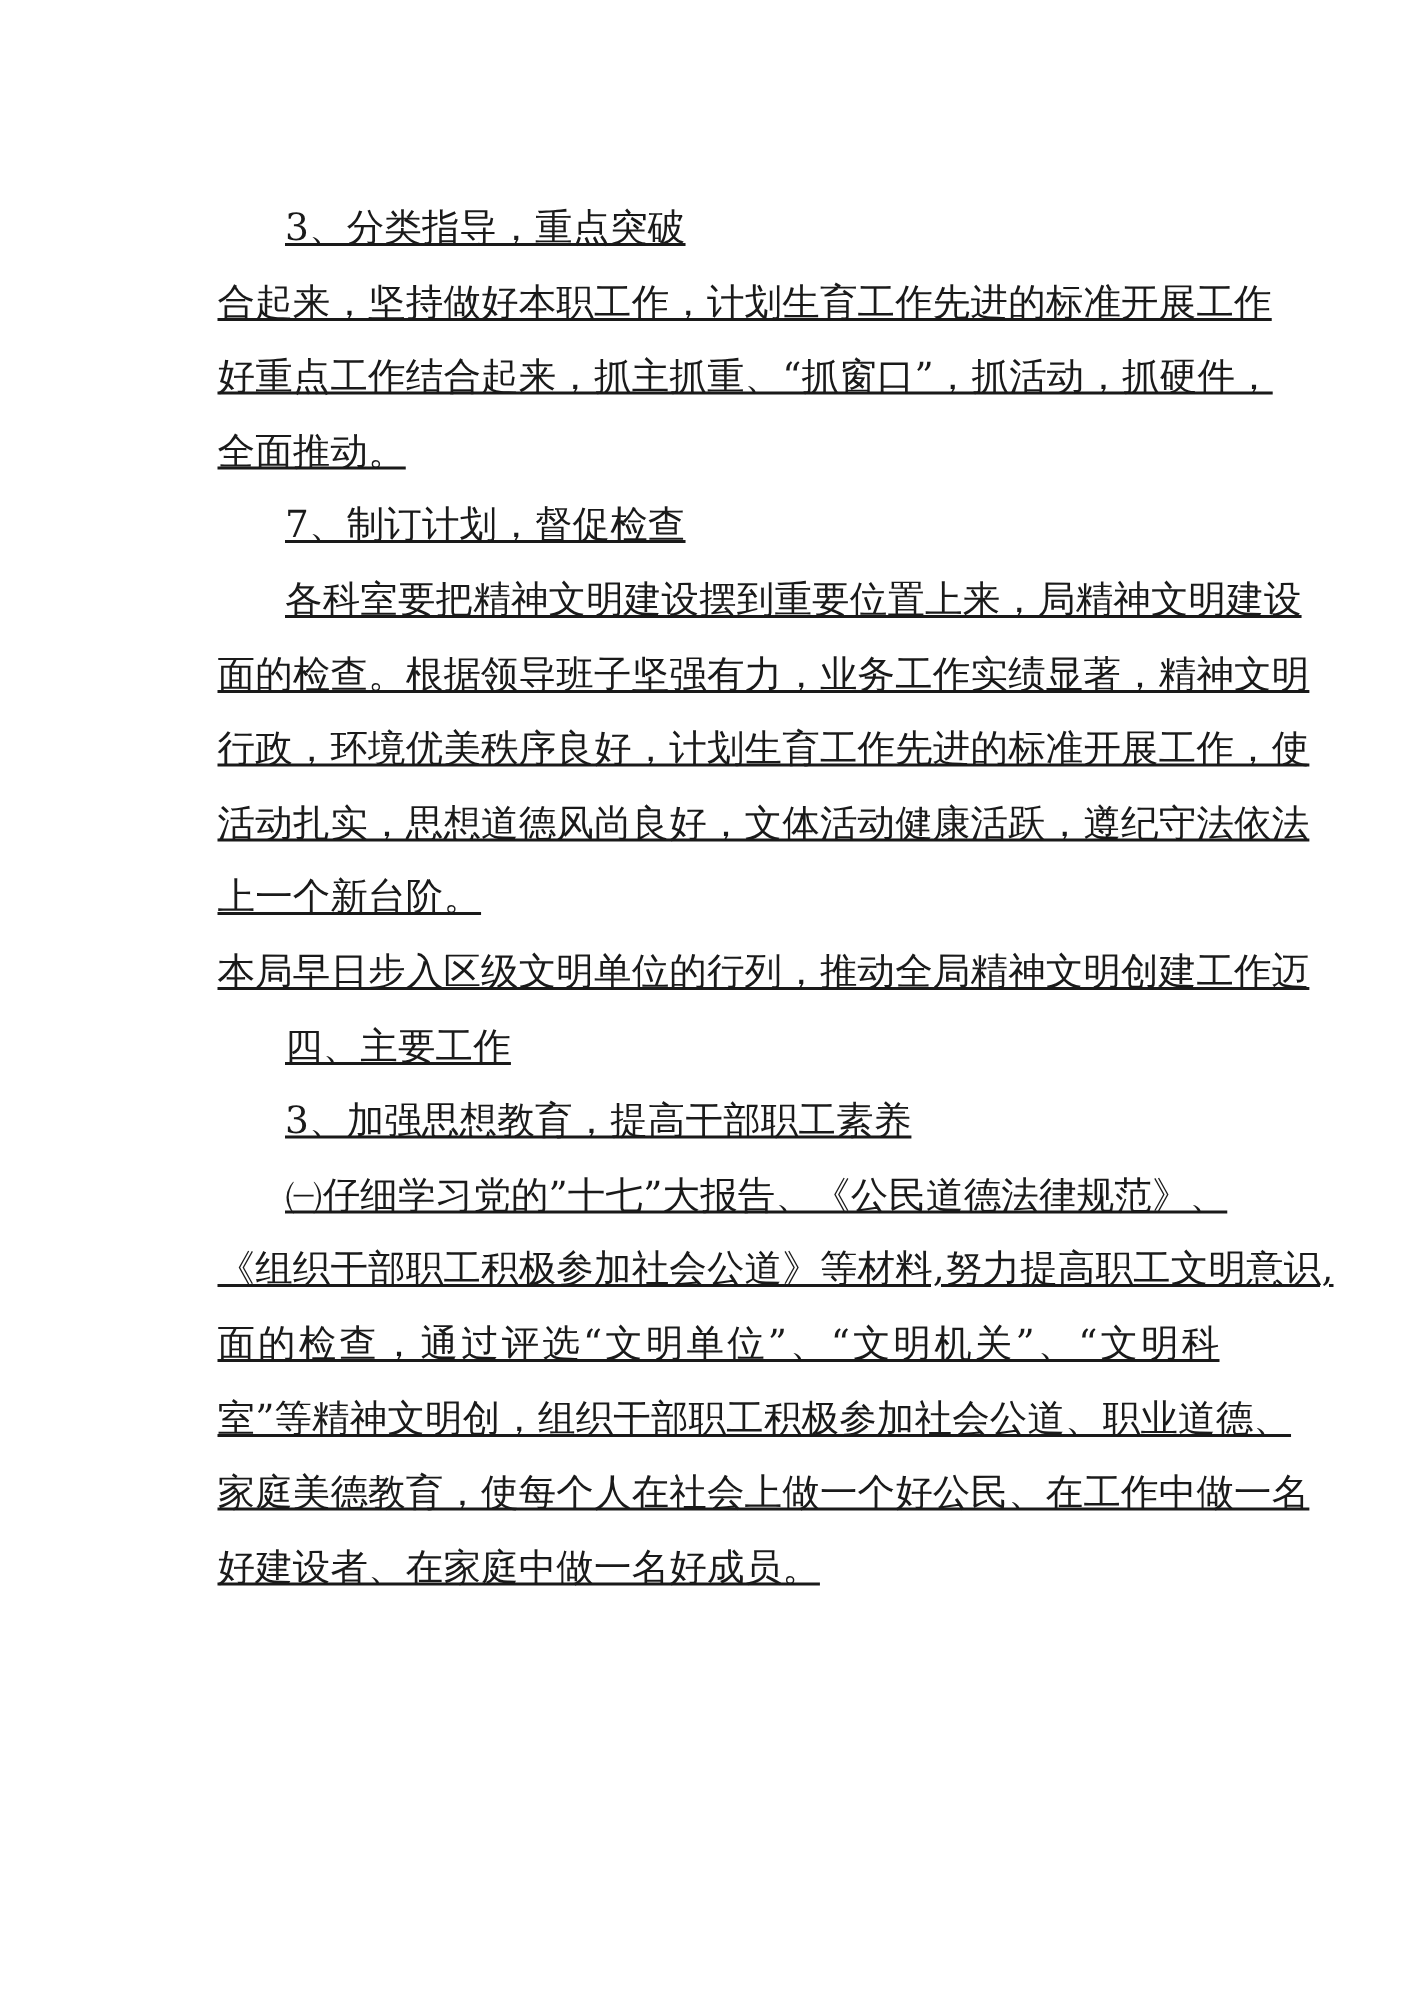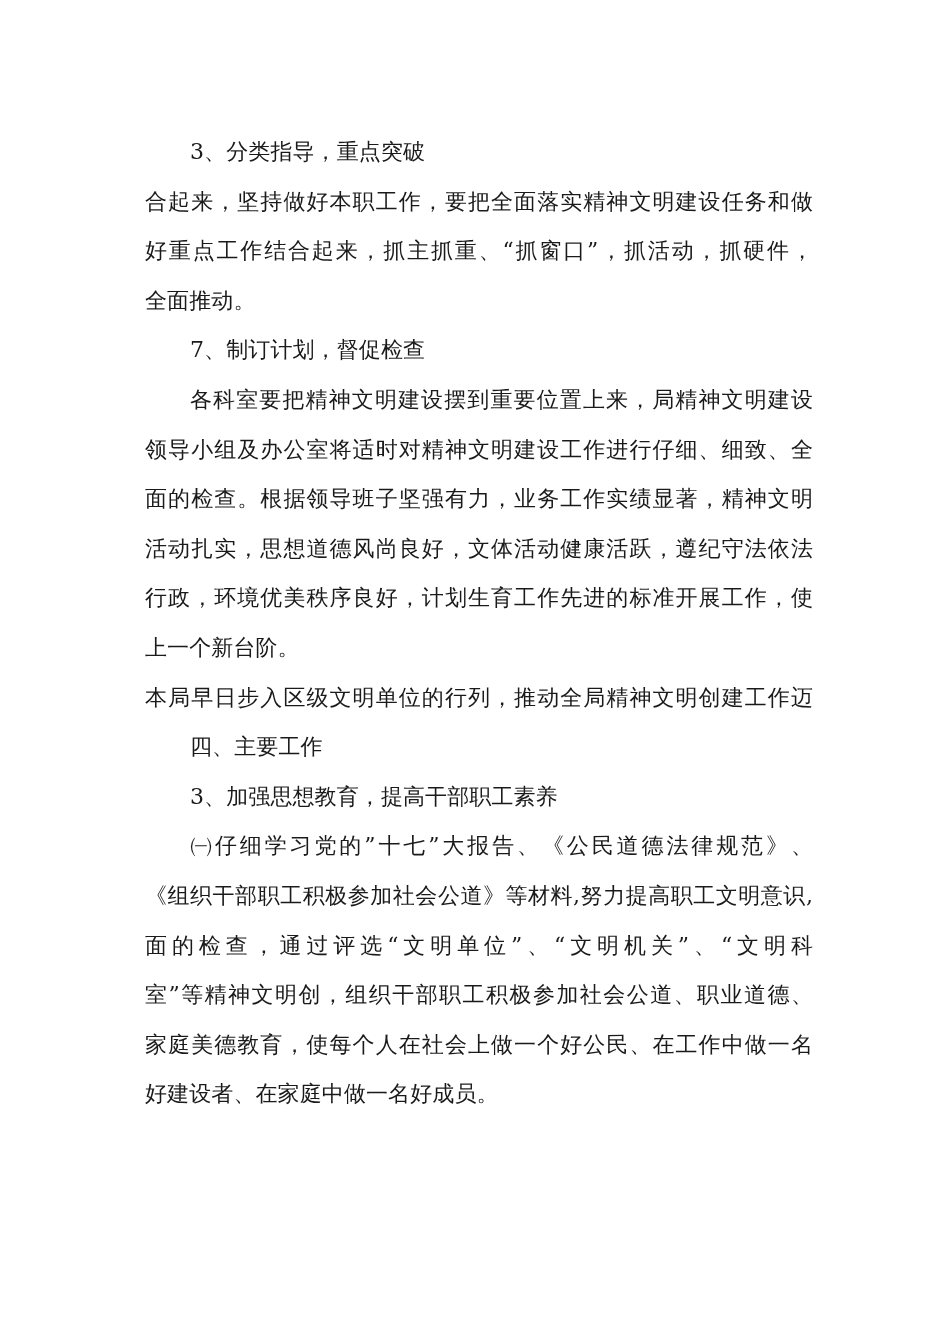--- a/index.html
+++ b/index.html
@@ -17,50 +17,50 @@
   }
   .page {
     position: absolute;
     left: 145px;
     top: 127px;
     width: 668px;
   }
   .line {
     height: 49.6px;
     line-height: 49.6px;
-    font-size: 22px;
+    font-size: 25px;
     white-space: nowrap;
     letter-spacing: 0.1px;
+    text-decoration: underline;
   }
   .indent {
     padding-left: 45px;
   }
   .justify {
     text-align: justify;
     text-align-last: justify;
   }
 </style>
 </head>
 <body>
 
 <div class="page">
 
   <div class="line indent">3、分类指导，重点突破</div>
 
-  <div class="line justify">合起来，坚持做好本职工作，要把全面落实精神文明建设任务和做</div>
+  <div class="line justify">合起来，坚持做好本职工作，计划生育工作先进的标准开展工作</div>
   <div class="line justify">好重点工作结合起来，抓主抓重、“抓窗口”，抓活动，抓硬件，</div>
   <div class="line">全面推动。</div>
 
   <div class="line indent">7、制订计划，督促检查</div>
 
   <div class="line indent justify">各科室要把精神文明建设摆到重要位置上来，局精神文明建设</div>
-  <div class="line justify">领导小组及办公室将适时对精神文明建设工作进行仔细、细致、全</div>
   <div class="line justify">面的检查。根据领导班子坚强有力，业务工作实绩显著，精神文明</div>
+  <div class="line justify">行政，环境优美秩序良好，计划生育工作先进的标准开展工作，使</div>
   <div class="line justify">活动扎实，思想道德风尚良好，文体活动健康活跃，遵纪守法依法</div>
-  <div class="line justify">行政，环境优美秩序良好，计划生育工作先进的标准开展工作，使</div>
   <div class="line">上一个新台阶。</div>
   <div class="line justify">本局早日步入区级文明单位的行列，推动全局精神文明创建工作迈</div>
 
   <div class="line indent">四、主要工作</div>
 
   <div class="line indent">3、加强思想教育，提高干部职工素养</div>
 
   <div class="line indent justify">㈠仔细学习党的”十七”大报告、《公民道德法律规范》、</div>
   <div class="line justify">《组织干部职工积极参加社会公道》等材料,努力提高职工文明意识,</div>
   <div class="line justify">面的检查，通过评选“文明单位”、“文明机关”、“文明科</div>

